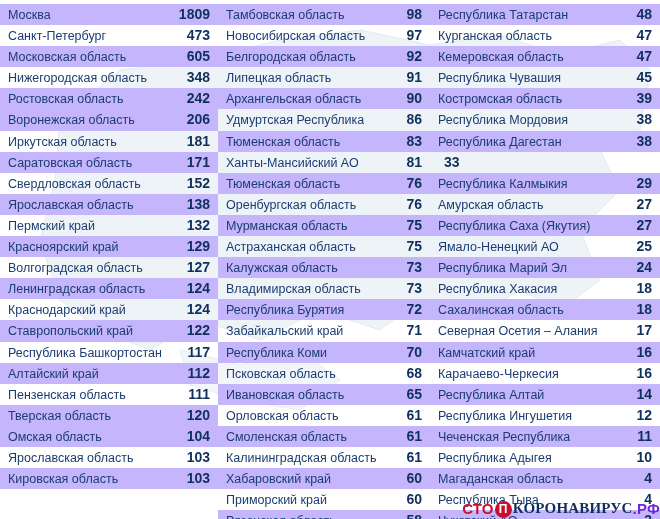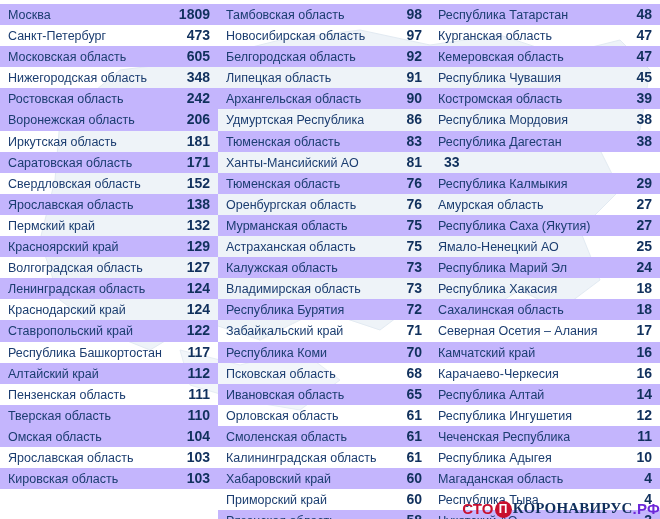--- a/index.html
+++ b/index.html
@@ -189,21 +189,21 @@
       <div class="row alt">
         <span class="name">Алтайский край</span>
         <span class="value">112</span>
       </div>
       <div class="row">
         <span class="name">Пензенская область</span>
         <span class="value">111</span>
       </div>
       <div class="row alt">
         <span class="name">Тверская область</span>
-        <span class="value">110</span>
+        <span class="value">120</span>
       </div>
       <div class="row alt">
         <span class="name">Омская область</span>
         <span class="value">104</span>
       </div>
       <div class="row">
         <span class="name">Ярославская область</span>
         <span class="value">103</span>
       </div>
       <div class="row alt">

